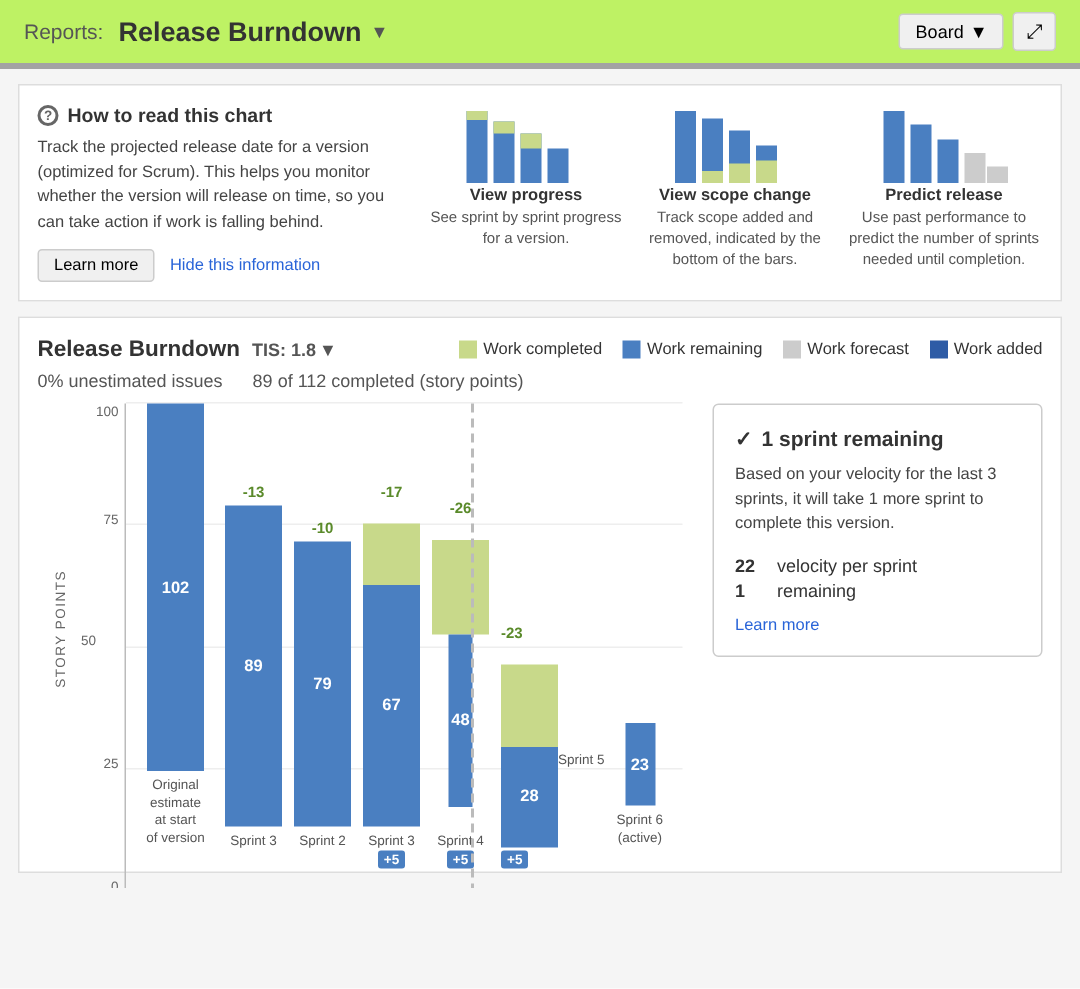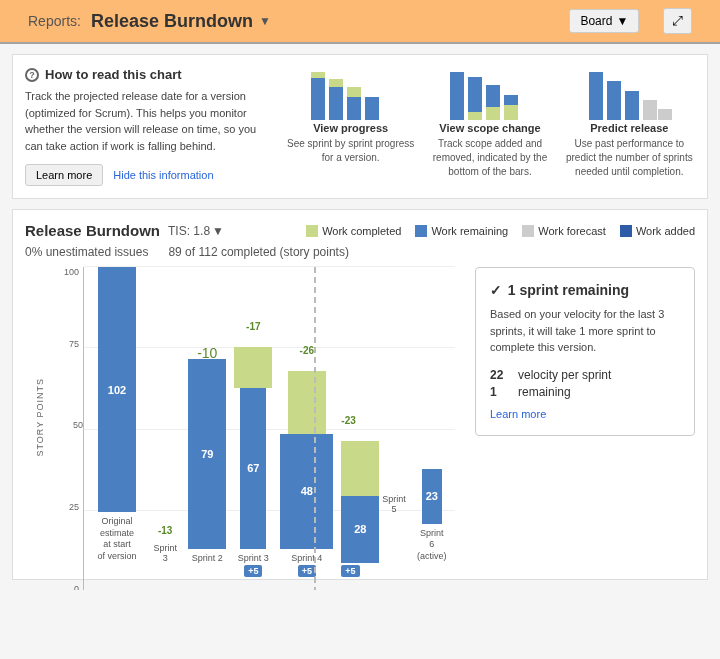--- a/index.html
+++ b/index.html
@@ -1,24 +1,24 @@
 <!DOCTYPE html>
 <html><head>
   <meta charset="utf-8">
   <style>
     * { box-sizing: border-box; margin: 0; padding: 0; }
     body { font-family: Arial, sans-serif; font-size: 12px; background: #f5f5f5; color: #333; width: 720px; }
     
     .header-bar {
       display: flex; align-items: center; justify-content: space-between;
-      padding: 8px 28px; background: #fdba74; border-bottom: 2px solid #a3a3a3;
+      padding: 8px 16px; background: #bef264; border-bottom: 4px solid #a3a3a3;
     }
     .header-title { font-size: 18px; font-weight: bold; }
     .header-prefix { font-size: 14px; color: #555; font-weight: normal; margin-right: 6px; }
-    .header-right { display: flex; gap: 24px; align-items: center; }
+    .header-right { display: flex; gap: 6px; align-items: center; }
     .btn-board {
       background: #f0f0f0; border: 1px solid #ccc; padding: 4px 10px;
       border-radius: 3px; cursor: pointer; font-size: 12px; display: flex; align-items: center; gap: 4px;
     }
     .btn-icon {
       background: #f0f0f0; border: 1px solid #ccc; padding: 4px 8px;
       border-radius: 3px; cursor: pointer;
     }
 
     .info-panel {
@@ -37,21 +37,21 @@
     .mini-chart { flex: 1; text-align: center; }
     .mini-chart-title { font-weight: bold; font-size: 11px; margin-bottom: 3px; }
     .mini-chart-desc { font-size: 10px; color: #555; line-height: 1.4; }
 
     
     .chart-area { display: flex; gap: 3px; align-items: flex-end; justify-content: center; height: 55px; }
 
     .main-section { background: #fff; border: 1px solid #ddd; margin: 0 12px 10px; padding: 12px; }
     .main-header { display: flex; align-items: center; justify-content: space-between; margin-bottom: 6px; }
     .main-title { font-size: 15px; font-weight: bold; display: flex; align-items: center; gap: 6px; }
-    .tis-badge { font-size: 12px; font-weight: normal; color: #555; display: flex; align-items: flex-start; gap: 2px; cursor: pointer; }
+    .tis-badge { font-size: 12px; font-weight: bold; color: #555; display: flex; align-items: flex-start; gap: 2px; cursor: pointer; }
     .legend { display: flex; gap: 14px; align-items: center; flex-wrap: wrap; }
     .legend-item { display: flex; align-items: center; gap: 4px; font-size: 11px; }
     .legend-color { width: 12px; height: 12px; display: inline-block; }
 
     .stats-row { display: flex; gap: 20px; font-size: 12px; color: #555; margin-bottom: 8px; }
 
     .prediction-box {
       flex: 0 0 220px; border: 1px solid #ccc; border-radius: 4px; padding: 14px;
       margin-left: 10px; background: #fff; align-self: flex-start; margin-top: 0;
     }
@@ -186,68 +186,69 @@
         <div style="width:30px;display:flex;align-items:center;justify-content:center;">
           <span style="writing-mode:vertical-rl;transform:rotate(180deg);font-size:9px;color:#666;letter-spacing:1px;text-transform:uppercase;">STORY POINTS</span>
         </div>
 
         <div style="flex:1;display:flex;flex-direction:column;">
           <div style="flex:1;display:flex;position:relative;">
 
             <div style="width:28px;position:relative;flex-shrink:0;">
               <span style="position:absolute;bottom:0;right:4px;font-size:9px;color:#666;">0</span>
               <span style="position:absolute;bottom:25%;right:4px;font-size:9px;color:#666;">25</span>
-              <span style="position:absolute;bottom:50%;right:0;font-size:9px;color:#666;">50</span>
+              <span style="position:absolute;bottom:50%;right:19px;font-size:9px;color:#666;">50</span>
               <span style="position:absolute;bottom:75%;right:4px;font-size:9px;color:#666;margin-left:13px;">75</span>
               <span style="position:absolute;bottom:97%;right:4px;font-size:9px;color:#666;">100</span>
             </div>
 
             <div style="flex:1;border-left:1px solid #bbb;border-bottom:1px solid #bbb;position:relative;padding:0 8px;display:flex;align-items:flex-end;gap:8px;">
 
               <div style="position:absolute;left:0;right:0;bottom:25%;border-top:1px solid #eee;"></div>
               <div style="position:absolute;left:0;right:0;bottom:50%;border-top:1px solid #eee;"></div>
               <div style="position:absolute;left:0;right:0;bottom:75%;border-top:1px solid #eee;"></div>
               <div style="position:absolute;left:0;right:0;bottom:100%;border-top:1px solid #eee;"></div>
 
               <div style="position:absolute;left:62%;top:0;bottom:0;border-right:2px dashed #bbb;z-index:1;"></div>
 
               <div style="display:flex;flex-direction:column;align-items:center;position:relative;padding-bottom:30px;">
                 <div style="width:38px;height:245px;background:#4a7fc1;display:flex;align-items:center;justify-content:center;font-size:11px;font-weight:bold;color:#fff;">102</div>
                 <div style="font-size:9px;color:#555;text-align:center;line-height:1.3;margin-top:4px;width:50px;">Original<br>estimate<br>at start<br>of version</div>
               </div>
 
               <div style="display:flex;flex-direction:column;align-items:center;position:relative;padding-bottom:30px;">
                 <div style="position:absolute;top:-14px;font-size:10px;color:#5a8a2a;font-weight:bold;">-13</div>
+                <div style="width:38px;height:214px;background:#4a7fc1;display:flex;align-items:center;justify-content:center;font-size:11px;font-weight:bold;color:#fff;">89</div>
                 <div style="font-size:9px;color:#555;text-align:center;margin-top:4px;">Sprint 3</div>
               </div>
 
               <div style="display:flex;flex-direction:column;align-items:center;position:relative;padding-bottom:30px;">
-                <div style="position:absolute;top:-14px;font-size:14px;color:#5a8a2a;font-weight:normal;">-10</div>
+                <div style="position:absolute;top:-14px;font-size:10px;color:#5a8a2a;font-weight:bold;">-10</div>
                 <div style="width:38px;height:190px;background:#4a7fc1;display:flex;align-items:center;justify-content:center;font-size:11px;font-weight:bold;color:#fff;">79</div>
                 <div style="font-size:9px;color:#555;text-align:center;margin-top:4px;">Sprint 2</div>
               </div>
 
               <div style="display:flex;flex-direction:column;align-items:center;position:relative;padding-bottom:30px;">
                 <div style="position:absolute;top:-26px;font-size:10px;color:#5a8a2a;font-weight:bold;">-17</div>
                 <div style="display:flex;flex-direction:column;align-items:center;">
                   <div style="width:38px;height:41px;background:#c8d98a;"></div>
-                  <div style="width:26px;height:161px;background:#4a7fc1;display:flex;align-items:center;justify-content:center;font-size:11px;font-weight:bold;color:#fff;">67</div>
+                  <div style="width:38px;height:161px;background:#4a7fc1;display:flex;align-items:center;justify-content:center;font-size:11px;font-weight:bold;color:#fff;">67</div>
                 </div>
                 <div style="position:absolute;bottom:16px;background:#4a7fc1;color:#fff;font-size:9px;font-weight:bold;padding:1px 4px;border-radius:2px;">+5</div>
                 <div style="font-size:9px;color:#555;text-align:center;margin-top:4px;">Sprint 3</div>
               </div>
 
               <div style="display:flex;flex-direction:column;align-items:center;position:relative;padding-bottom:30px;">
                 <div style="position:absolute;top:-26px;font-size:10px;color:#5a8a2a;font-weight:bold;">-26</div>
                 <div style="display:flex;flex-direction:column;align-items:center;">
                   <div style="width:38px;height:63px;background:#c8d98a;"></div>
-                  <div style="width:53px;height:115px;background:#4a7fc1;display:flex;align-items:center;justify-content:center;font-size:11px;font-weight:bold;color:#fff;">48</div>
+                  <div style="width:16px;height:115px;background:#4a7fc1;display:flex;align-items:center;justify-content:center;font-size:11px;font-weight:bold;color:#fff;">48</div>
                 </div>
                 <div style="position:absolute;bottom:16px;background:#4a7fc1;color:#fff;font-size:9px;font-weight:bold;padding:1px 4px;border-radius:2px;">+5</div>
-                <div style="font-size:9px;color:#555;text-align:center;margin-top:4px;">Sprint 4</div>
+                <div style="font-size:9px;color:#555;text-align:center;margin-top:17px;">Sprint 4</div>
               </div>
 
               <div style="display:flex;flex-direction:row;align-items:center;position:relative;padding-bottom:30px;">
                 <div style="position:absolute;top:-26px;font-size:10px;color:#5a8a2a;font-weight:bold;">-23</div>
                 <div style="display:flex;flex-direction:column;align-items:center;">
                   <div style="width:38px;height:55px;background:#c8d98a;"></div>
                   <div style="width:38px;height:67px;background:#4a7fc1;display:flex;align-items:center;justify-content:center;font-size:11px;font-weight:bold;color:#fff;">28</div>
                 </div>
                 <div style="position:absolute;bottom:16px;background:#4a7fc1;color:#fff;font-size:9px;font-weight:bold;padding:1px 4px;border-radius:2px;">+5</div>
                 <div style="font-size:9px;color:#555;text-align:center;margin-top:4px;">Sprint 5</div>

